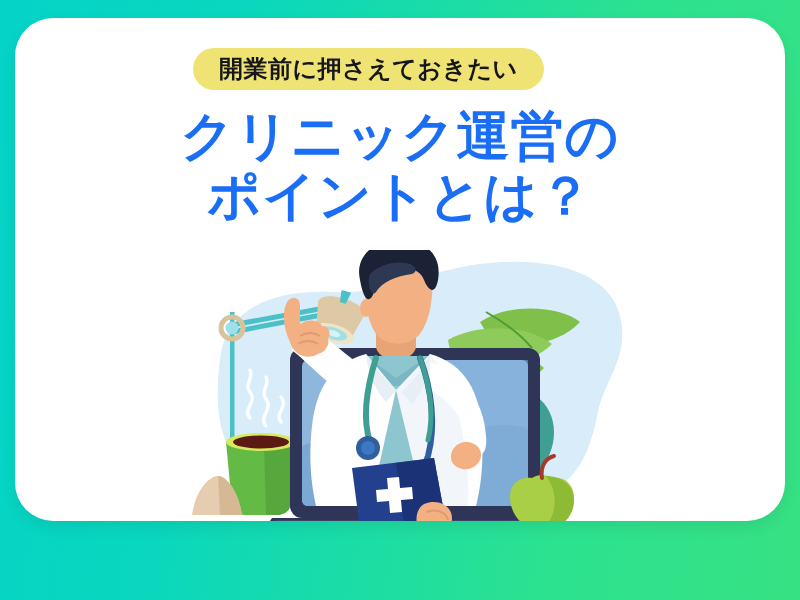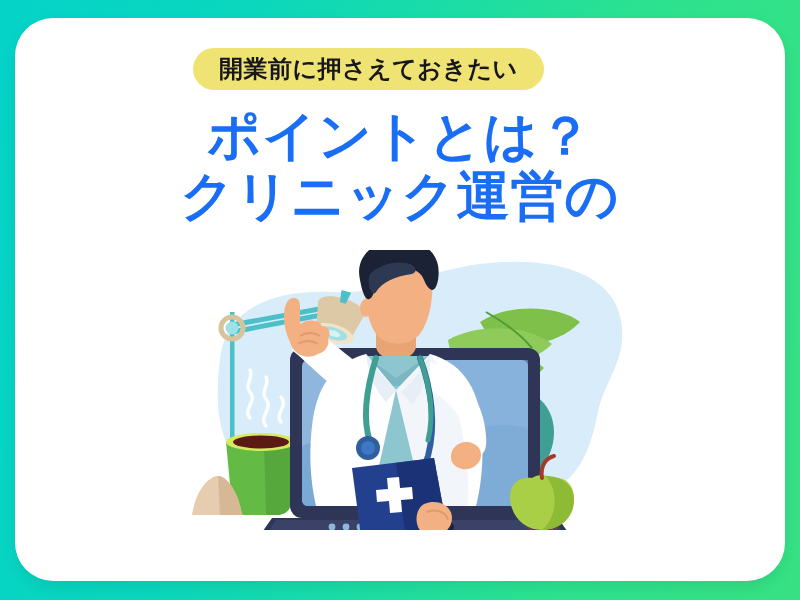--- a/index.html
+++ b/index.html
@@ -19,21 +19,21 @@
     position: absolute;
     inset: 0;
     background: linear-gradient(100deg, #05d3c8 0%, #0ad7bd 28%, #2ce28f 72%, #37e183 100%);
   }
   
   #card {
     position: absolute;
     left: 15px;
     top: 18px;
     width: 770px;
-    height: 563px;
+    height: 503px;
     background: #ffffff;
     border-radius: 38px;
     box-shadow: 0 6px 14px rgba(0, 60, 50, 0.10);
     overflow: hidden;
   }
   
   #badge {
     position: absolute;
     left: 178px;
     top: 30px;
@@ -108,22 +108,22 @@
 
   <div id="backdrop"></div>
 
   <div id="card">
 
     <div id="badge">
       <span class="badge-text">開業前に押さえておきたい</span>
     </div>
 
     <div id="headline">
+      <span class="hl-line">クリニック運営の</span>
       <span class="hl-line">ポイントとは？</span>
-      <span class="hl-line">クリニック運営の</span>
     </div>
 
     <div id="illustration">
       <svg width="470" height="280" viewBox="0 0 470 280" xmlns="http://www.w3.org/2000/svg">
 
         <path d="M40 110 C 45 60, 90 40, 150 42 C 215 44, 240 22, 300 14 C 370 5, 430 22, 440 66
                  C 450 108, 424 130, 418 162 C 410 200, 400 232, 360 245 C 320 258, 300 244, 265 246
                  C 190 250, 120 252, 78 228 C 38 205, 34 160, 40 110 Z" fill="#d8ecf9"></path>
 
         <g>

